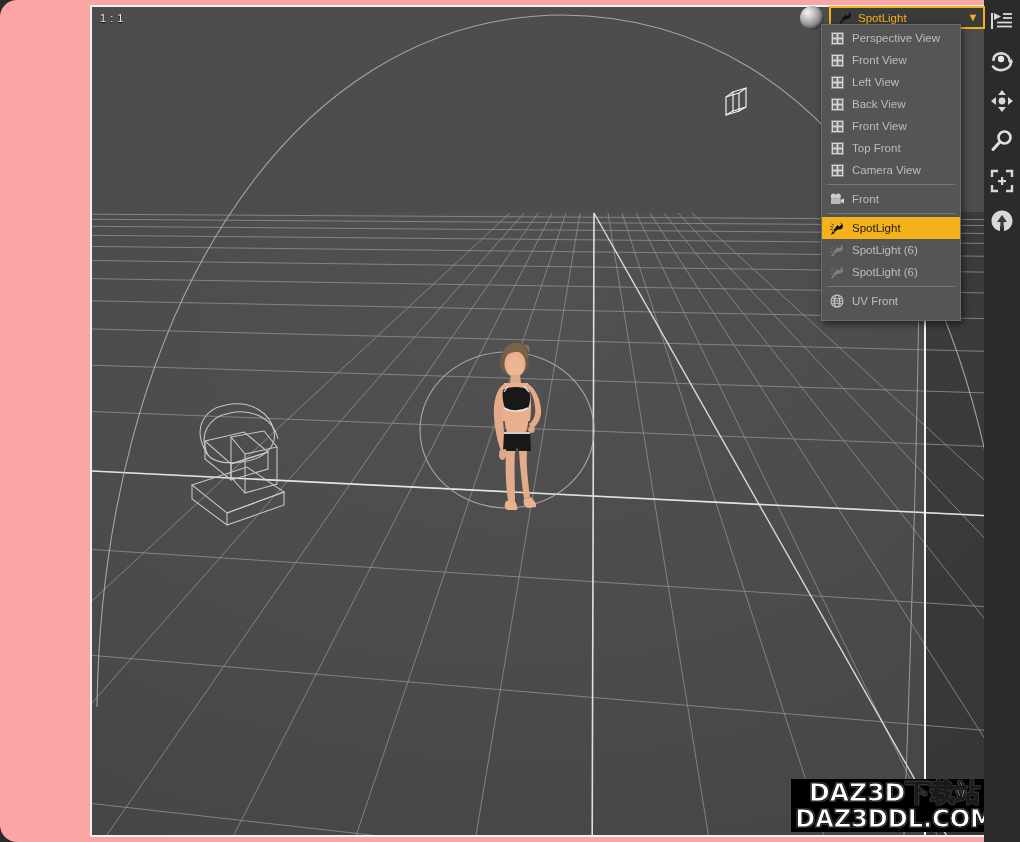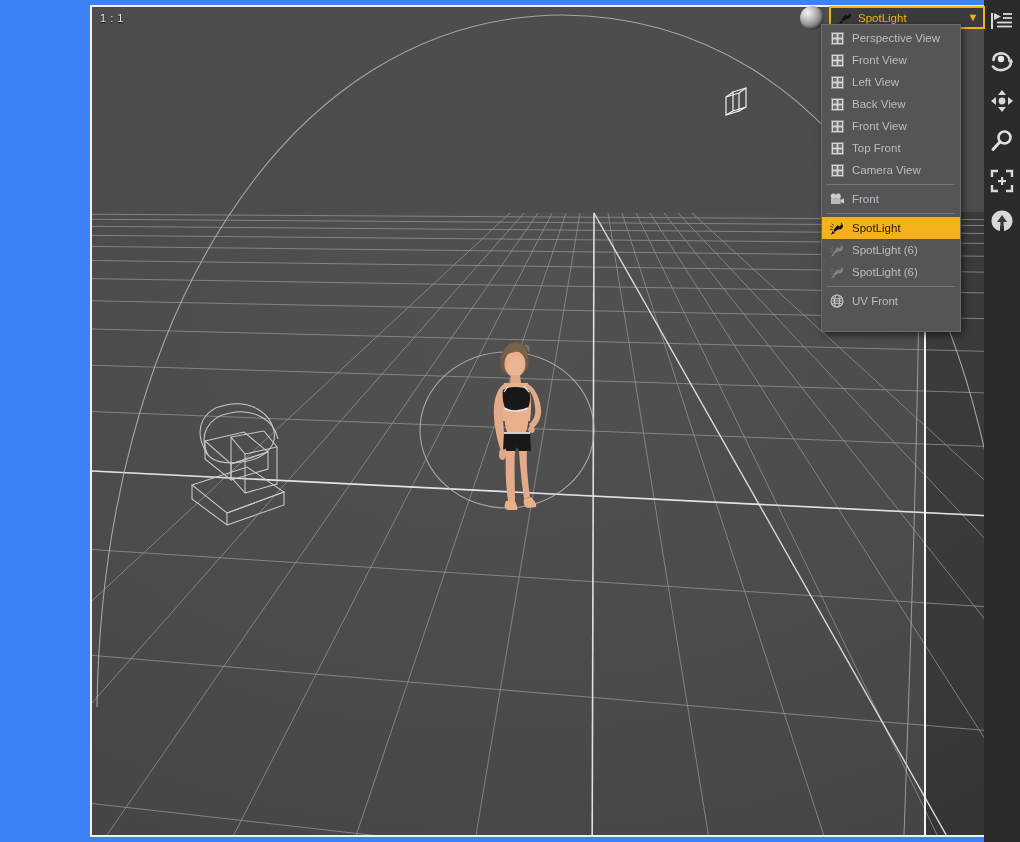--- a/index.html
+++ b/index.html
@@ -12,21 +12,22 @@
     height: 842px;
     overflow: hidden;
     font-family: "Liberation Sans", sans-serif;
     position: relative;
   }
 
   
   #app {
     position: absolute;
     inset: 0;
-    background: #3b82f6;
+    background: #fca5a5;
+    border-radius: 17px;
   }
 
   
   #viewport-frame {
     position: absolute;
     left: 90px;
     top: 5px;
     width: 925px;
     height: 832px;
     border: 2px solid #f2f2f2;
@@ -133,21 +134,21 @@
   
   #view-menu {
     position: absolute;
     left: 821px;
     top: 24px;
     width: 140px;
     background: #555555;
     border: 1px solid #6b6b6b;
     box-shadow: 2px 3px 7px rgba(0,0,0,0.55);
     z-index: 70;
-    padding: 2px 0 19px 0;
+    padding: 2px 0 8px 0;
     box-sizing: border-box;
   }
   .menu-item {
     height: 22px;
     display: flex;
     align-items: center;
     padding: 0 6px 0 5px;
     cursor: pointer;
     box-sizing: border-box;
   }
@@ -347,20 +348,24 @@
           <path d="M 40 88 C 44 88 46 92 44 95 C 42 97 39 96 38 93 Z" fill="#dca888"></path>
 
           <path d="M 10 113 C 8 118 9 123 13 123 C 16 122 17 117 16 112 Z" fill="#dca888"></path>
         </g>
       </g>
     </svg>
 
     <div id="aspect-label">1 : 1</div>
   </div>
 
+  <div id="watermark">
+    <span class="wm-line l1">DAZ3D下载站</span>
+    <span class="wm-line l2">DAZ3DDL.COM</span>
+  </div>
 
   <div id="view-selector-bar">
     <div id="viewport-ball"></div>
     <div id="view-dropdown-head">
       <span class="dd-icon">
         <svg width="18" height="16" viewBox="0 0 18 16">
           <g fill="#111111">
             <path d="M11.5 2.2 C13.4 2.2 15 3.8 15 5.6 C15 7.4 13.4 9 11.5 9 C10.6 9 9.8 8.6 9.2 8 L13.6 4 C13 3 12.3 2.4 11.5 2.2 Z"></path>
             <path d="M9.6 4.6 L12.4 7.2 L6.5 11.3 L5.6 9.6 Z"></path>
             <path d="M5.0 10.4 L7.0 12.2 L3.1 14.1 Z"></path>

